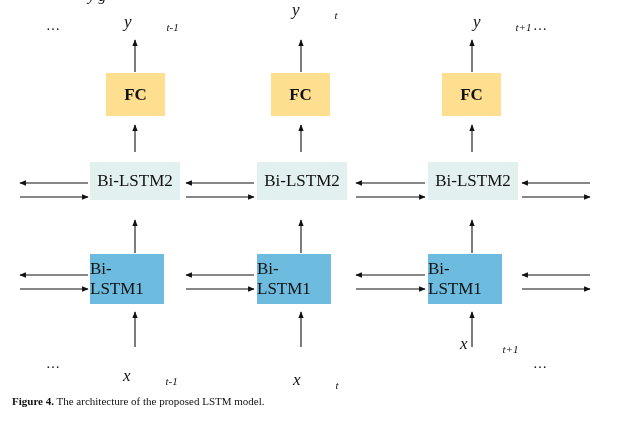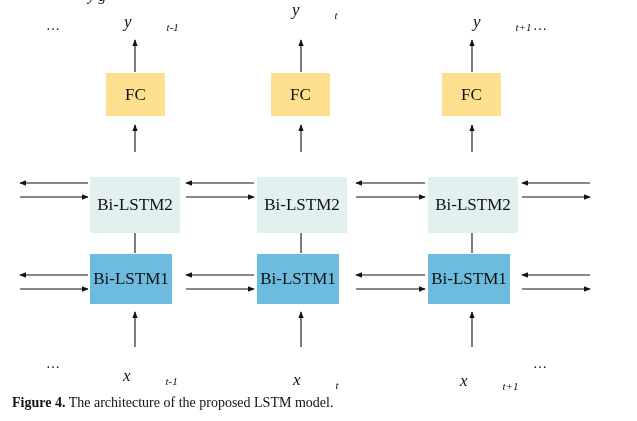--- a/index.html
+++ b/index.html
@@ -1,25 +1,25 @@
 <!DOCTYPE html>
 <html><head>
 <meta charset="utf-8">
 <style>
   html,body{margin:0;padding:0;background:#fff;}
   body{width:637px;height:421px;position:relative;overflow:hidden;font-family:"Liberation Serif",serif;color:#111;}
   svg{position:absolute;left:0;top:0;}
   .box{position:absolute;display:flex;align-items:center;justify-content:center;font-size:17px;}
-  .fc{background:#fddf8f;width:59px;height:43px;}
-  .l2{background:#e2f0f0;width:90px;height:56px;margin-top:15px;}
-  .l1{background:#6dbce0;width:82px;height:50px;}
+  .fc{background:#fddf8f;width:59px;height:43px;font-weight:bold;}
+  .l2{background:#e2f0f0;width:90px;height:38px;}
+  .l1{background:#6dbce0;width:74px;height:50px;}
   .lbl{position:absolute;font-style:italic;font-size:17px;}
   .lbl sub{font-size:11px;vertical-align:-4px;margin-left:35px;}
   .dots{position:absolute;font-size:14px;}
-  .caption{position:absolute;left:12px;top:395px;font-size:14px;}
+  .caption{position:absolute;left:12px;top:395px;font-size:11px;}
   .caption b{font-weight:bold;}
   .cut{position:absolute;left:88px;top:-12px;font-size:15px;font-style:italic;}
 </style>
 </head>
 <body>
 
 <div class="cut">y  g</div>
 
 <svg width="637" height="421">
   <defs>
@@ -71,16 +71,16 @@
 <div class="box fc" style="left:271px;top:73px">FC</div>
 <div class="box l2" style="left:257px;top:162px">Bi-LSTM2</div>
 <div class="box l1" style="left:257px;top:254px">Bi-LSTM1</div>
 <div class="lbl" style="left:293px;top:370px"><span>x</span><sub>t</sub></div>
 
 <div class="lbl" style="left:473px;top:12px"><span>y</span><sub>t+1</sub></div>
 <div class="dots" style="left:533px;top:18px">…</div>
 <div class="box fc" style="left:442px;top:73px">FC</div>
 <div class="box l2" style="left:428px;top:162px">Bi-LSTM2</div>
 <div class="box l1" style="left:428px;top:254px">Bi-LSTM1</div>
-<div class="lbl" style="left:460px;top:371px"><span>x</span><sub>t+1</sub></div>
+<div class="lbl" style="left:460px;top:334px"><span>x</span><sub>t+1</sub></div>
 <div class="dots" style="left:533px;top:356px">…</div>
 
 <div class="caption"><b>Figure 4.</b><span> The architecture of the proposed LSTM model.</span></div>
 
 </body></html>

